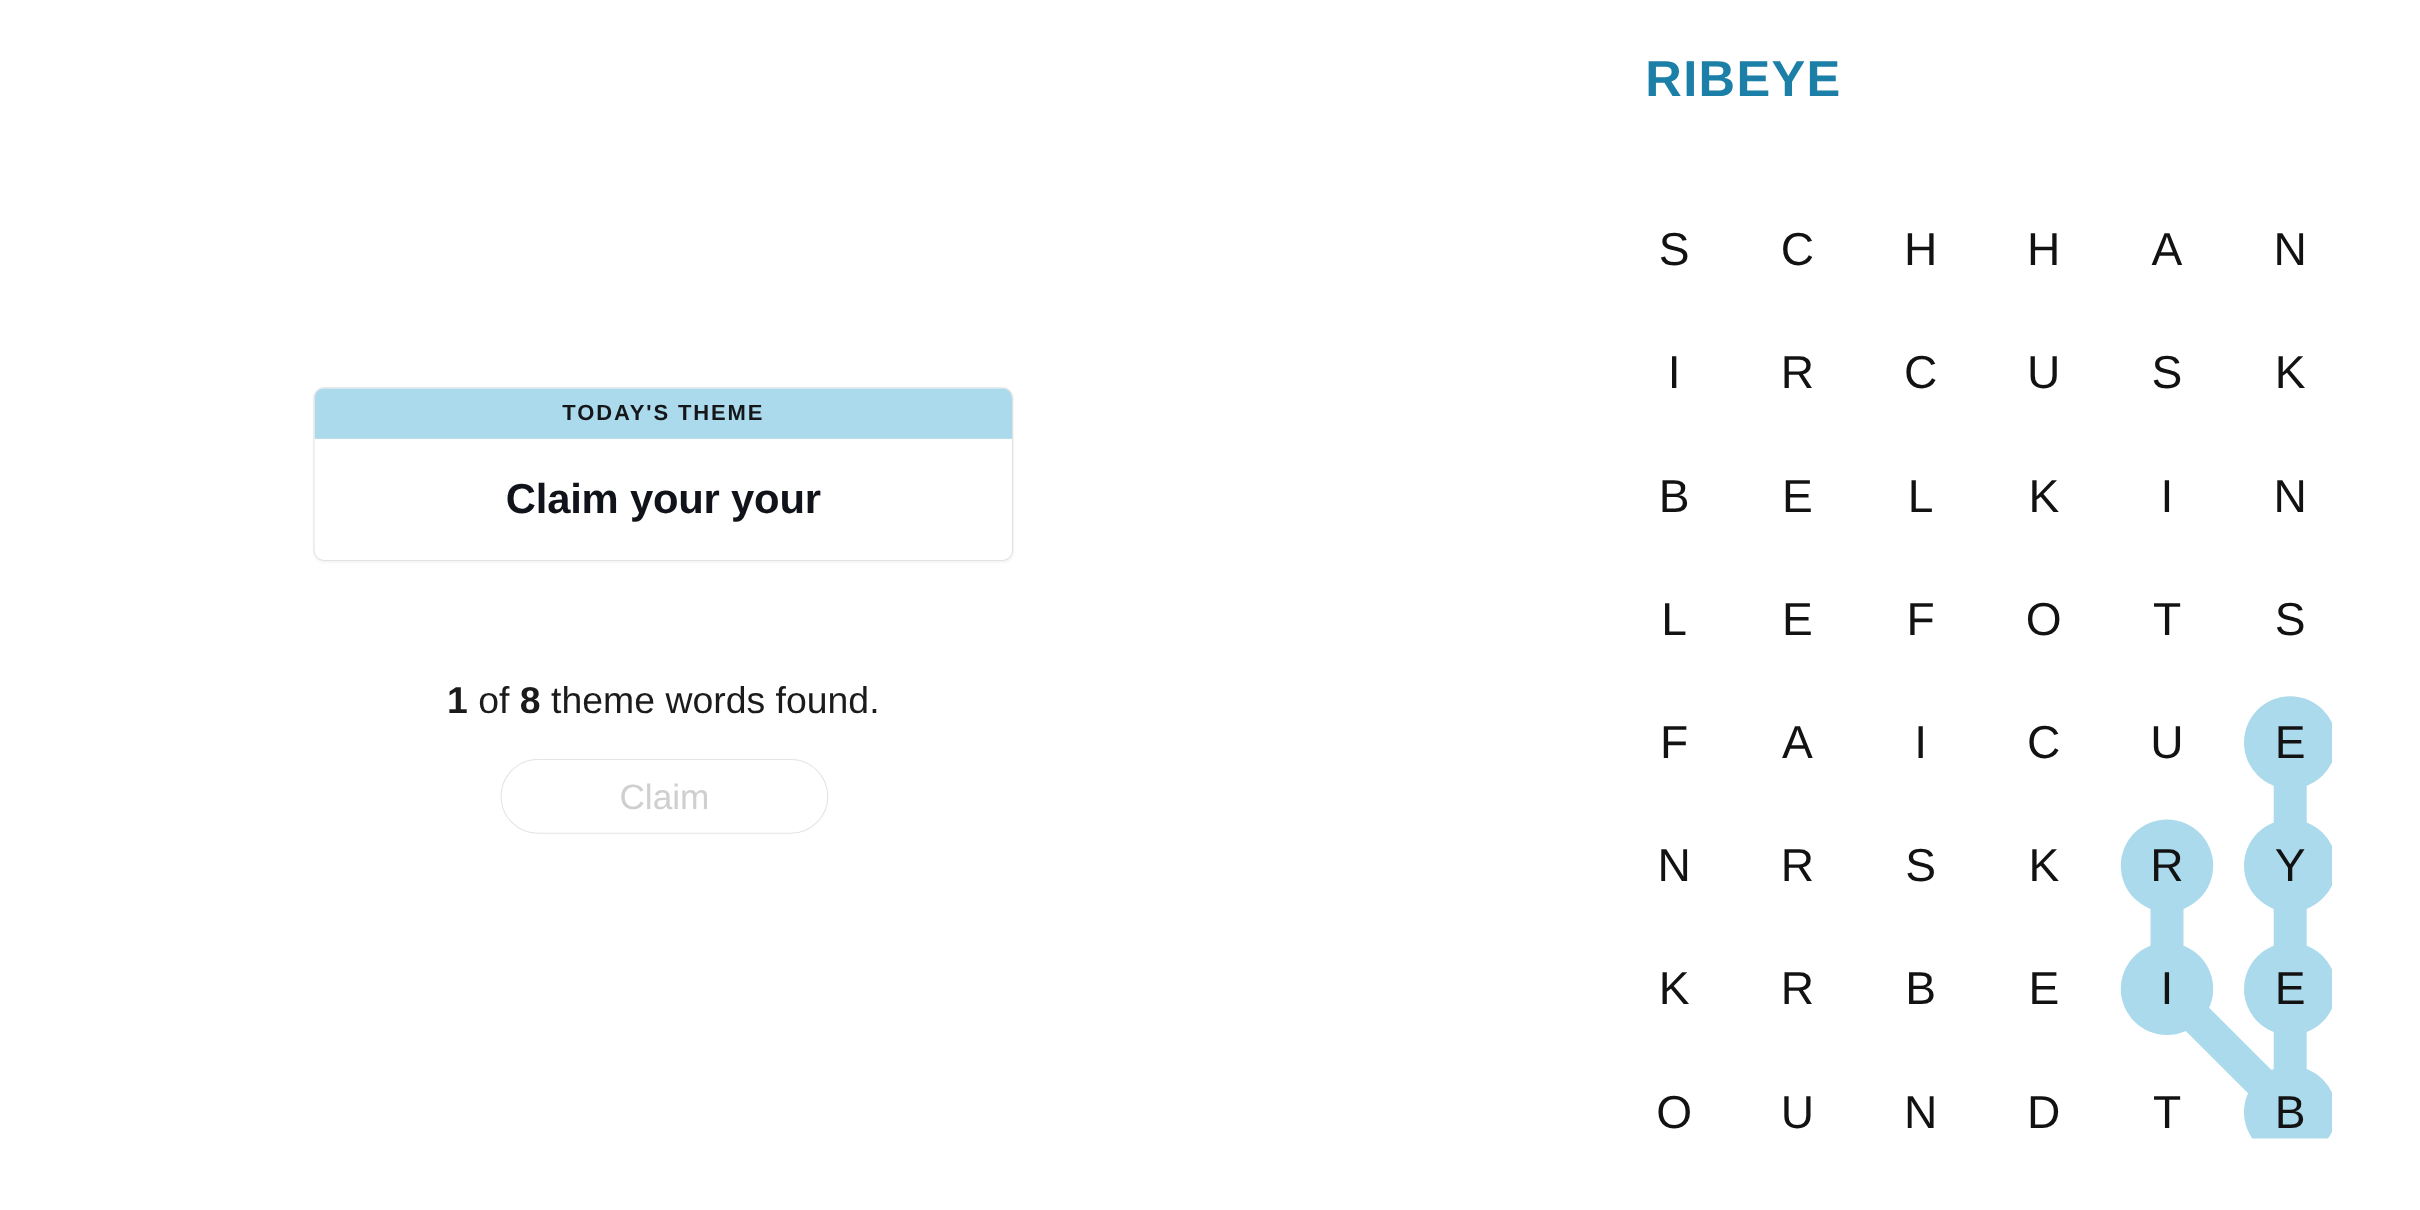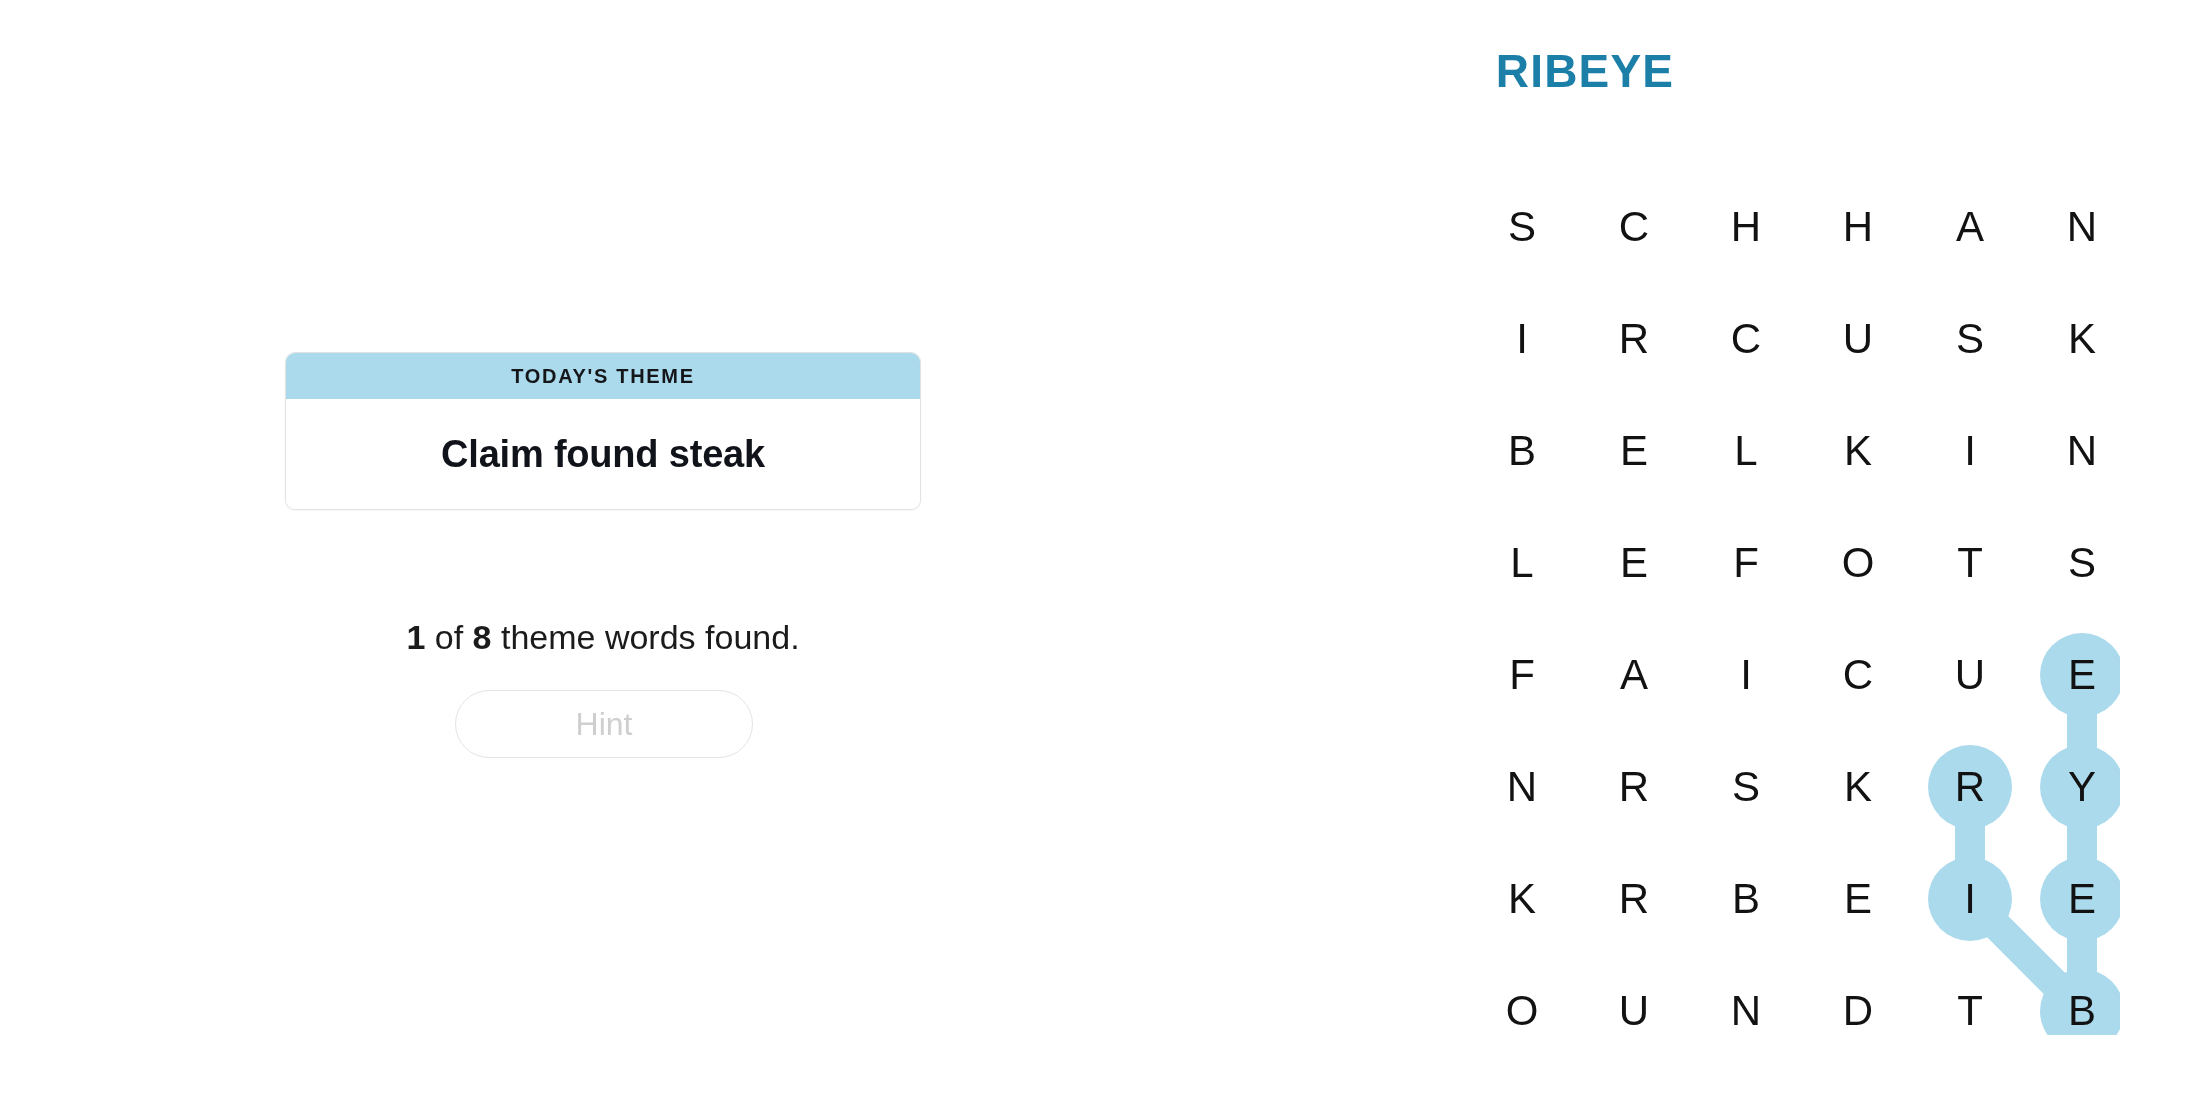--- a/index.html
+++ b/index.html
@@ -166,30 +166,30 @@
 </head>
 <body>
 
 <div id="left-panel">
 
   <div id="theme-card">
     <div id="theme-card-header">
       <span id="theme-card-header-label">TODAY'S THEME</span>
     </div>
     <div id="theme-card-body">
-      <span id="theme-card-title">Claim found steak</span>
+      <span id="theme-card-title">Claim your your</span>
     </div>
   </div>
 
   <div id="progress-line">
     <span class="num">1</span><span> of </span><span class="num">8</span><span> theme words found.</span>
   </div>
 
   <div id="hint-button">
-    <span id="hint-button-label">Hint</span>
+    <span id="hint-button-label">Claim</span>
   </div>
 
 </div>
 
 <div id="puzzle-panel">
 
   <div id="puzzle-title">RIBEYE</div>
 
   <div id="grid-wrap">
     <svg id="path-layer" viewBox="0 0 640 850" width="640" height="850">

